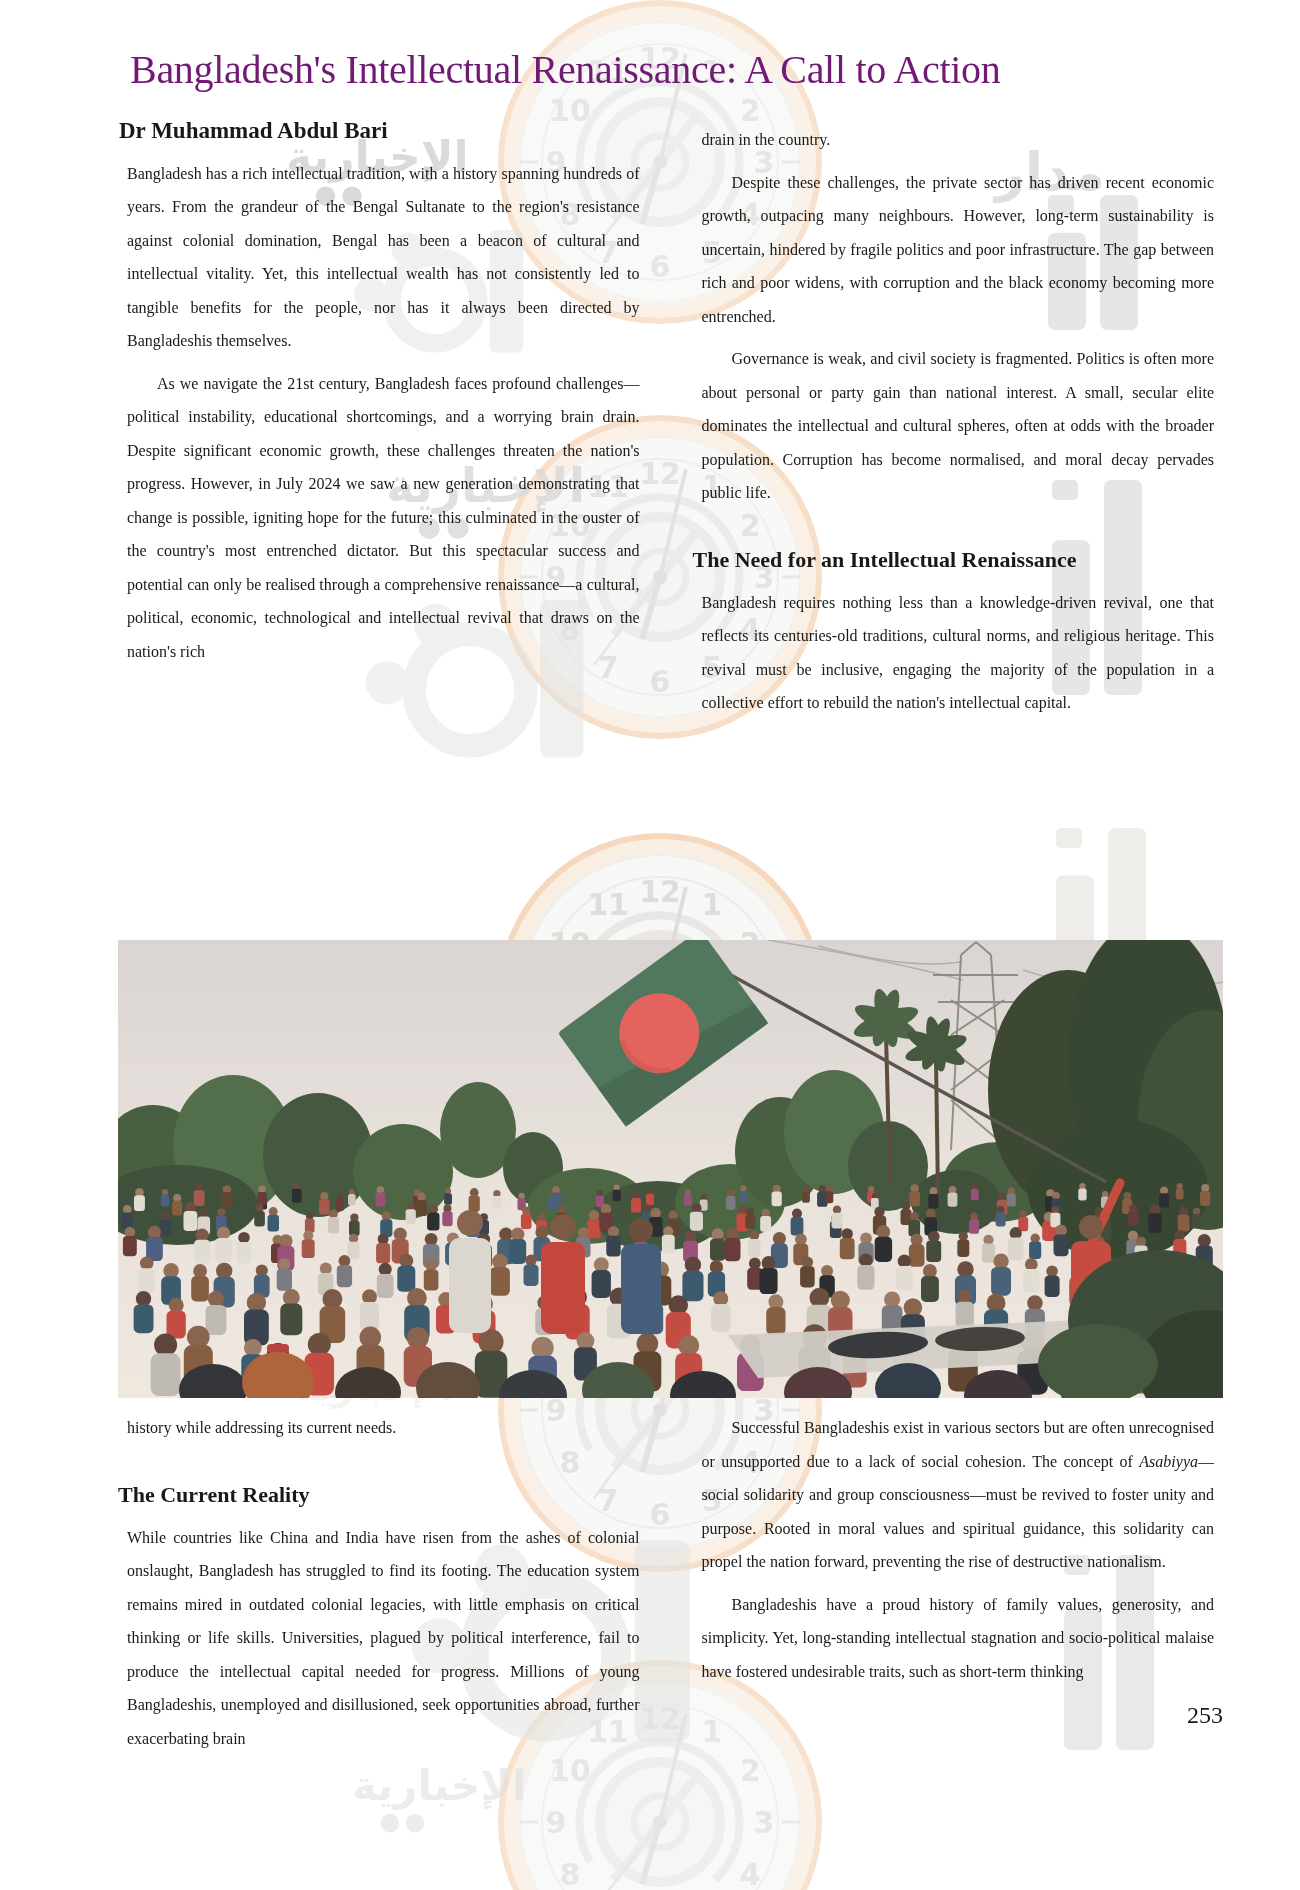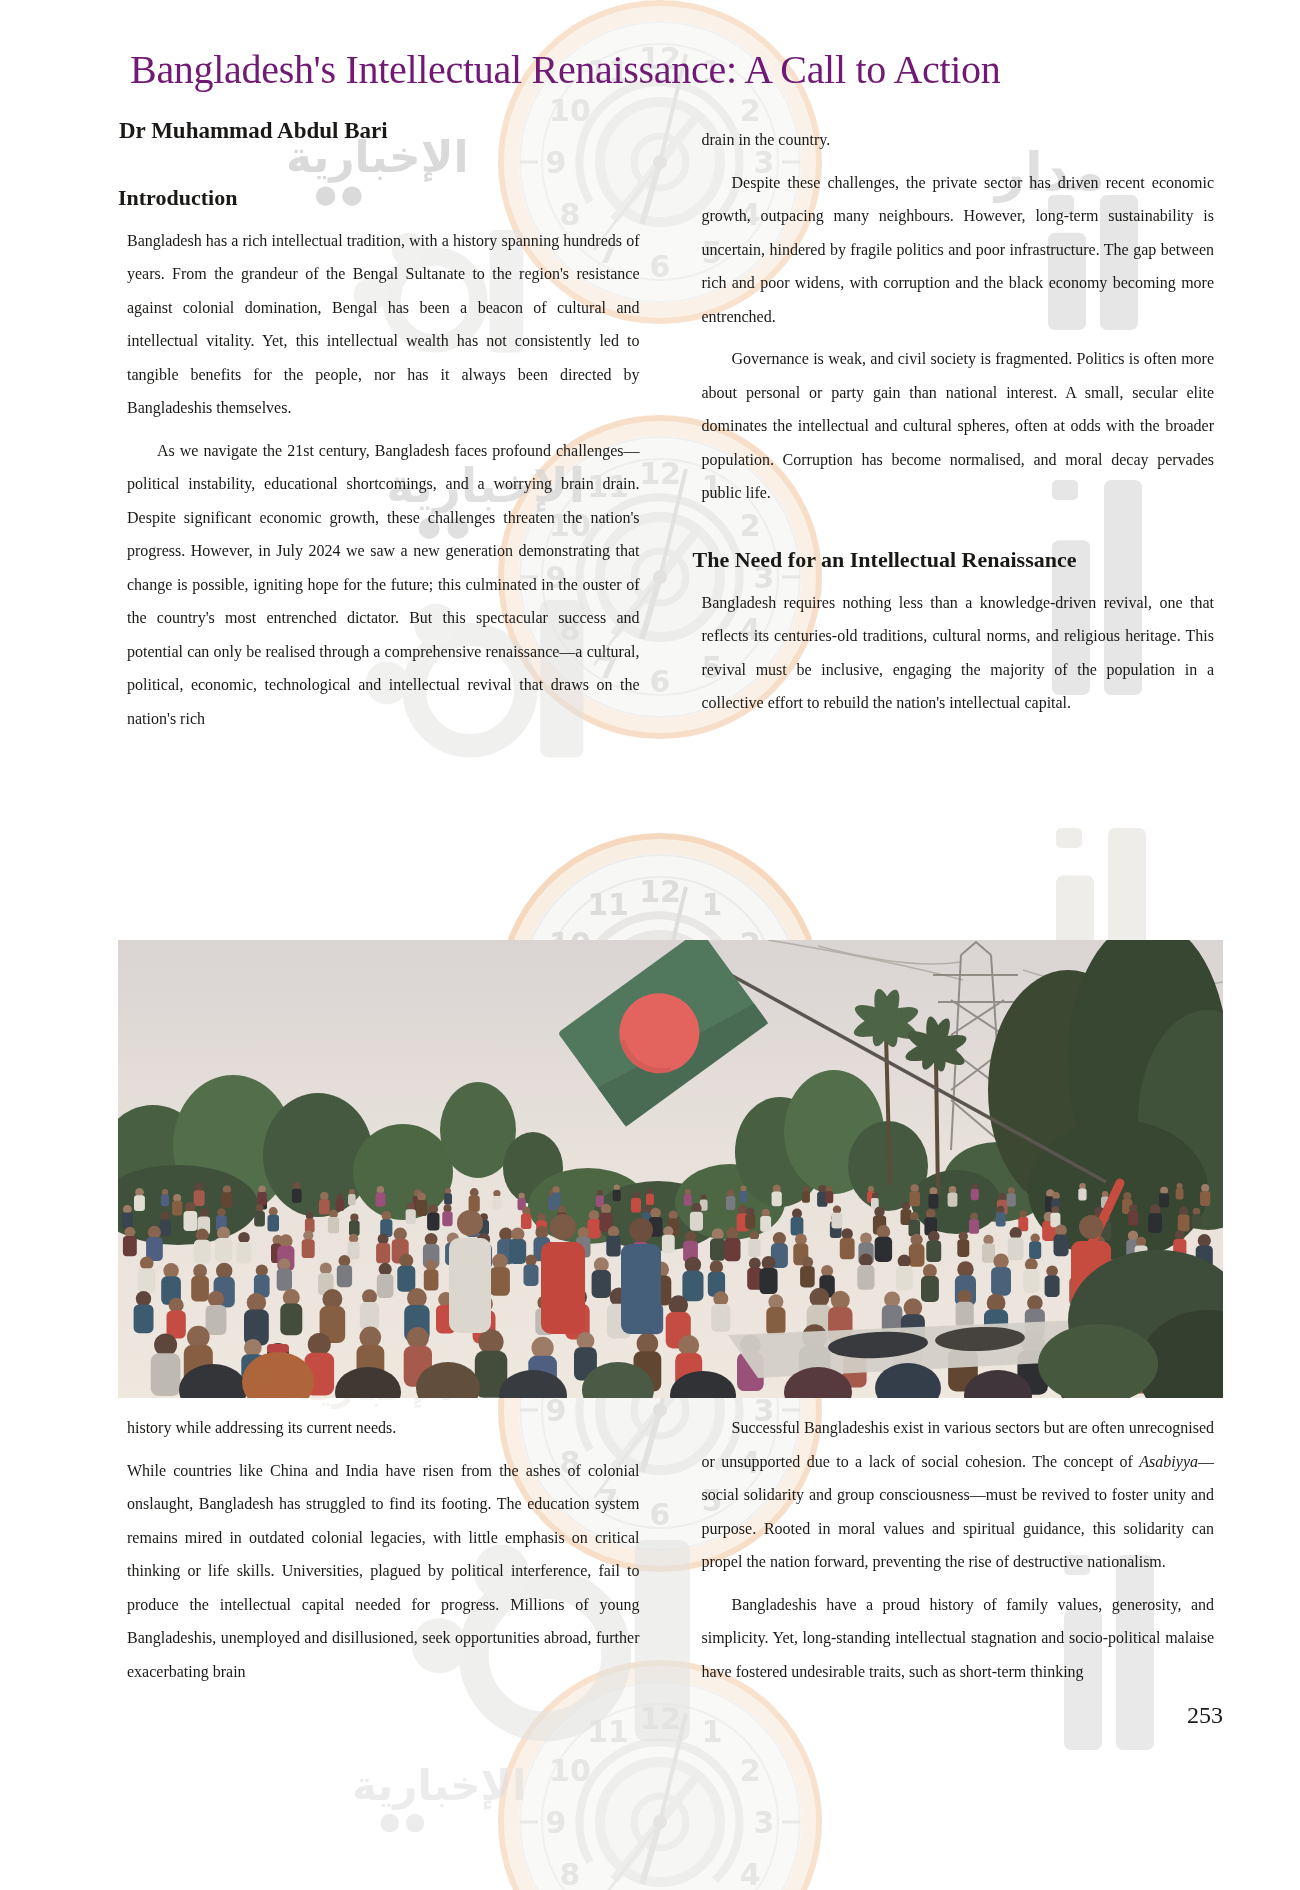--- a/index.html
+++ b/index.html
@@ -240,21 +240,20 @@
       </g>
     </svg>
 
   <div class="content">
 
     <h1 class="title">Bangladesh's Intellectual Renaissance: A Call to Action</h1>
 
     <div class="cols top">
       <div class="col">
         <p class="author">Dr Muhammad Abdul Bari</p>
-        <h3 class="first">Introduction</h3>
         <p>Bangladesh has a rich intellectual tradition, with a history spanning hundreds of years. From the grandeur of the Bengal Sultanate to the region's resistance against colonial domination, Bengal has been a beacon of cultural and intellectual vitality. Yet, this intellectual wealth has not consistently led to tangible benefits for the people, nor has it always been directed by Bangladeshis themselves.</p>
         <p class="ind">As we navigate the 21st century, Bangladesh faces profound challenges—political instability, educational shortcomings, and a worrying brain drain. Despite significant economic growth, these challenges threaten the nation's progress. However, in July 2024 we saw a new generation demonstrating that change is possible, igniting hope for the future; this culminated in the ouster of the country's most entrenched dictator. But this spectacular success and potential can only be realised through a comprehensive renaissance—a cultural, political, economic, technological and intellectual revival that draws on the nation's rich</p>
       </div>
       <div class="col">
         <p>drain in the country.</p>
         <p class="ind">Despite these challenges, the private sector has driven recent economic growth, outpacing many neighbours. However, long-term sustainability is uncertain, hindered by fragile politics and poor infrastructure. The gap between rich and poor widens, with corruption and the black economy becoming more entrenched.</p>
         <p class="ind">Governance is weak, and civil society is fragmented. Politics is often more about personal or party gain than national interest. A small, secular elite dominates the intellectual and cultural spheres, often at odds with the broader population. Corruption has become normalised, and moral decay pervades public life.</p>
         <h3>The Need for an Intellectual Renaissance</h3>
         <p>Bangladesh requires nothing less than a knowledge-driven revival, one that reflects its centuries-old traditions, cultural norms, and religious heritage. This revival must be inclusive, engaging the majority of the population in a collective effort to rebuild the nation's intellectual capital.</p>
       </div>
@@ -822,20 +821,21 @@
           <ellipse cx="980" cy="424" rx="60" ry="40" fill="#33482c"></ellipse>
         </g>
 
         <rect x="0" y="0" width="1105" height="458" fill="#f3e9dd" opacity="0.10"></rect>
       </svg>
     </figure>
 
     <div class="cols bottom">
       <div class="col">
         <p>history while addressing its current needs.</p>
+        <h3>The Current Reality</h3>
         <p>While countries like China and India have risen from the ashes of colonial onslaught, Bangladesh has struggled to find its footing. The education system remains mired in outdated colonial legacies, with little emphasis on critical thinking or life skills. Universities, plagued by political interference, fail to produce the intellectual capital needed for progress. Millions of young Bangladeshis, unemployed and disillusioned, seek opportunities abroad, further exacerbating brain</p>
       </div>
       <div class="col">
         <p class="ind"><span>Successful Bangladeshis exist in various sectors but are often unrecognised or unsupported due to a lack of social cohesion. The concept of </span><em>Asabiyya</em><span>—social solidarity and group consciousness—must be revived to foster unity and purpose. Rooted in moral values and spiritual guidance, this solidarity can propel the nation forward, preventing the rise of destructive nationalism.</span></p>
         <p class="ind">Bangladeshis have a proud history of family values, generosity, and simplicity. Yet, long-standing intellectual stagnation and socio-political malaise have fostered undesirable traits, such as short-term thinking</p>
       </div>
     </div>
 
     <div class="pagenum">253</div>
   </div>

